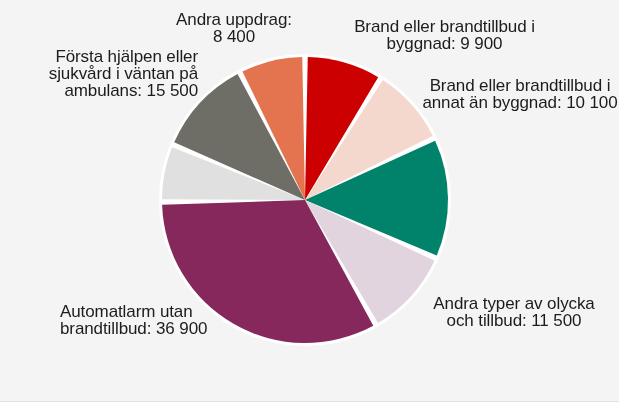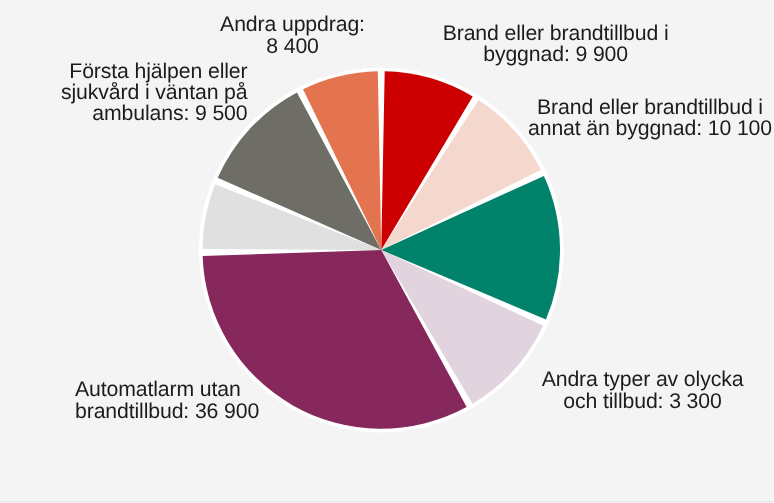--- a/index.html
+++ b/index.html
@@ -80,22 +80,22 @@
           <title>Andra uppdrag: 8 400</title>
         </path>
       </g>
   </svg>
 
   <div class="pie-label lbl-right" id="label-0">Brand eller brandtillbud i
 byggnad: 9 900</div>
   <div class="pie-label lbl-right" id="label-1">Brand eller brandtillbud i
 annat än byggnad: 10 100</div>
   <div class="pie-label lbl-right" id="label-3">Andra typer av olycka
-och tillbud: 3 300</div>
+och tillbud: 11 500</div>
   <div class="pie-label lbl-center" id="label-4">Automatlarm utan
 brandtillbud: 36 900</div>
   <div class="pie-label lbl-left" id="label-6">Första hjälpen eller
 sjukvård i väntan på
-ambulans: 9 500</div>
+ambulans: 15 500</div>
   <div class="pie-label lbl-center" id="label-7">Andra uppdrag:
 8 400</div>
 
 </div>
 
 </body></html>

